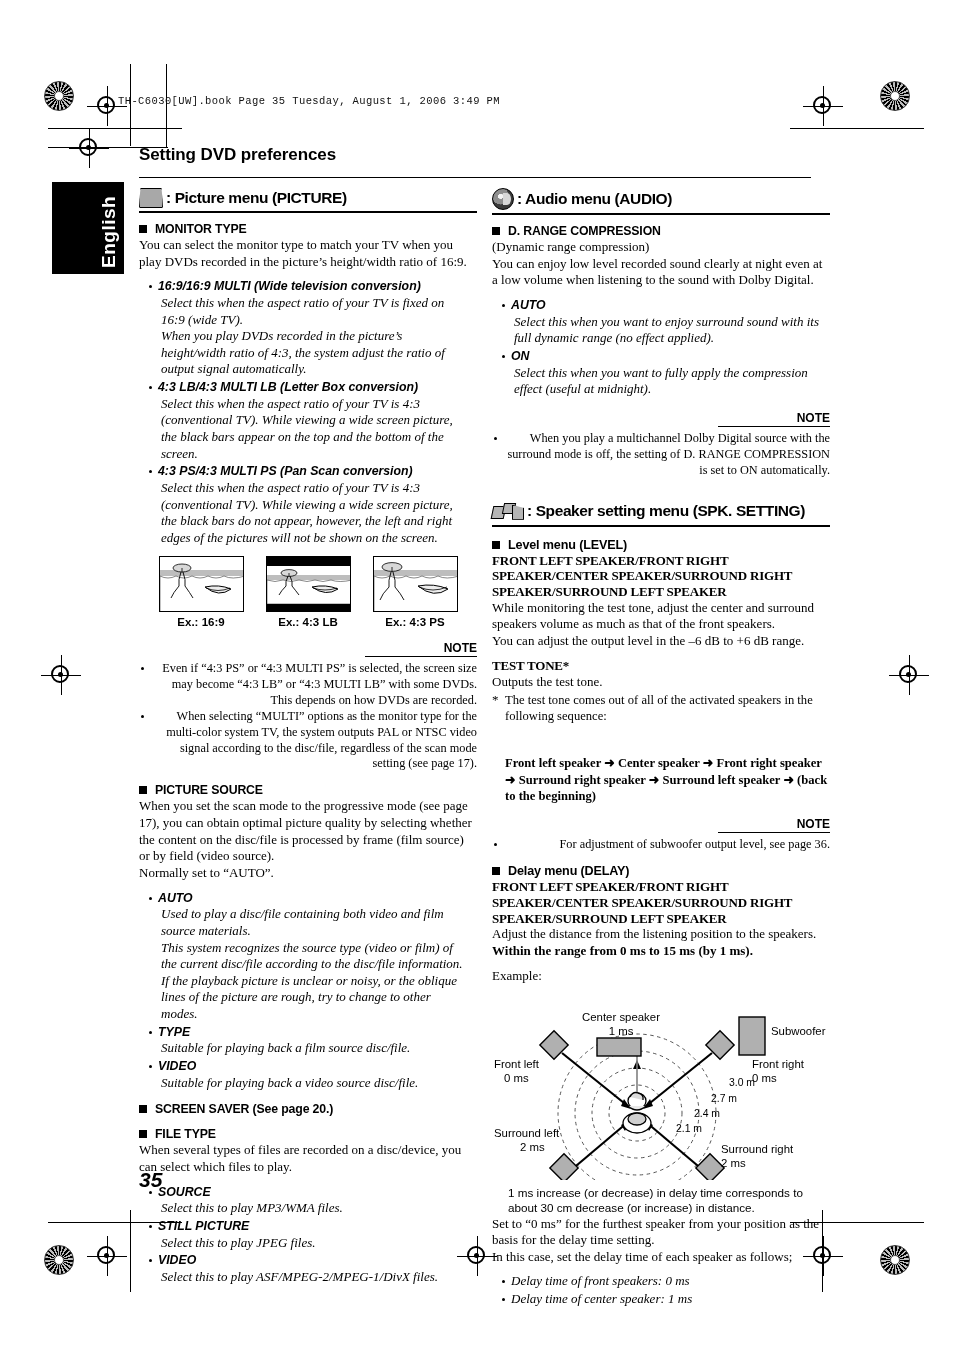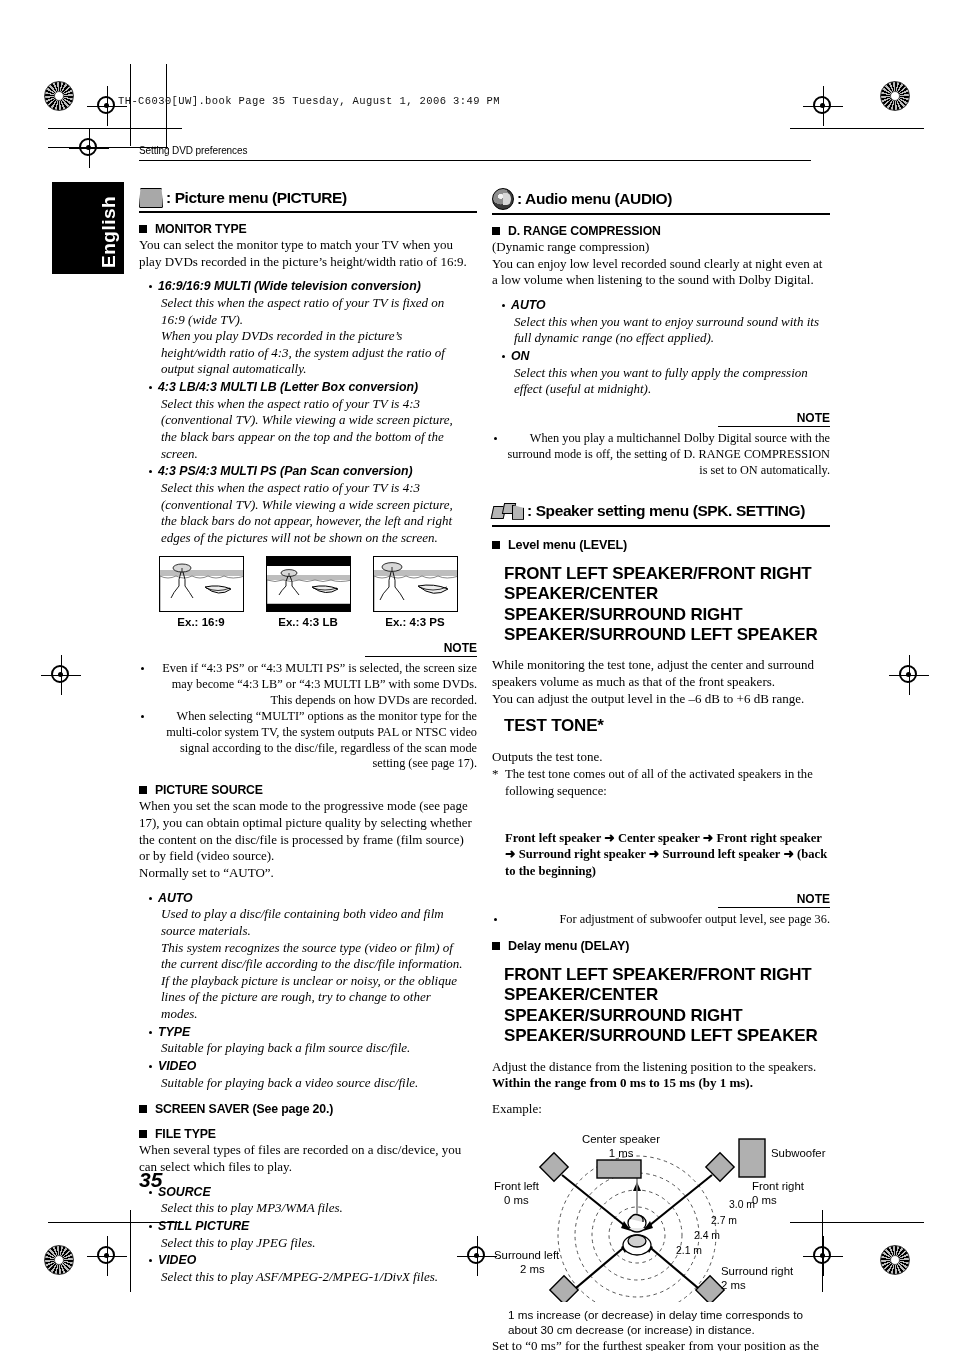--- a/index.html
+++ b/index.html
@@ -46,22 +46,22 @@
   
   .pagenum{
     position:absolute;left:139px;top:1168px;
     font-family:"Liberation Sans", sans-serif;
     font-weight:bold;font-style:italic;font-size:21px;
   }
 
   
   .sectiontitle{
     position:absolute;left:139px;top:145px;width:672px;
-    font-family:"Liberation Sans", sans-serif;font-weight:normal;font-size:10px;
-    padding-bottom:4px;border-bottom:1.6px solid #000;letter-spacing:-.1px;
+    font-family:"Liberation Sans", sans-serif;font-weight:bold;font-size:17px;
+    padding-bottom:12px;border-bottom:1.6px solid #000;letter-spacing:-.1px;
   }
   .col{position:absolute;top:188px;width:338px;}
   .col-left{left:139px;}
   .col-right{left:492px;}
 
   
   .menuhead{display:flex;align-items:center;gap:3px;border-bottom:2.4px solid #000;padding-bottom:3px;margin-bottom:9px;}
   .menuhead .mtitle{
     font-family:"Liberation Sans", sans-serif;font-weight:bold;font-size:15.5px;letter-spacing:-.4px;white-space:nowrap;
   }
@@ -81,21 +81,21 @@
 
   .subhead{
     font-family:"Liberation Sans", sans-serif;font-weight:bold;font-size:12.3px;
     display:flex;align-items:center;gap:8px;margin:11px 0 1px;letter-spacing:-.15px;
   }
   .subhead .sq{width:8px;height:8px;background:#000;flex:none;}
   .subhead.first{margin-top:2px;}
   .subhead.mixed{font-size:12.6px;}
 
   p.body{margin:0;font-size:13px;line-height:1.28;}
-  p.caps{margin:12px;font-family:Liberation Sans, sans-serif;font-weight:bold;font-size:17px;line-height:1.2;letter-spacing:-.2px;}
+  p.caps{margin:0;font-family:Liberation Serif, serif;font-weight:bold;font-size:13px;line-height:1.2;letter-spacing:-.2px;}
   .bold-serif{font-weight:bold;margin-top:31px;}
 
   ul.bl{list-style:none;margin:8px;padding:0;font-style:italic;}
   ul.bl>li{position:relative;padding-left:11px;font-size:13px;line-height:1.28;margin-top:1px;}
   ul.bl>li::before{content:"";position:absolute;left:2px;top:7px;width:3px;height:3px;background:#000;border-radius:50%;}
   ul.bl>li .opt{font-family:"Liberation Sans", sans-serif;font-weight:bold;font-size:12.3px;}
   ul.bl>li .desc{display:block;margin-left:3px;}
 
   .note{margin-top:10px;text-align:right;}
   .note .nhead{font-family:"Liberation Sans", sans-serif;font-weight:bold;font-size:12px;
@@ -110,21 +110,21 @@
   
   .exrow{display:flex;gap:22px;justify-content:center;margin:9px 0 2px;}
   .excell{text-align:center;}
   .exbox{width:85px;height:56px;border:1.4px solid #000;position:relative;overflow:hidden;background:#fff;box-sizing:border-box;}
   .exbox .bar{position:absolute;left:0;right:0;height:9px;background:#000;}
   .exbox .bar.t{top:0;} .exbox .bar.b{bottom:0;}
   .exbox .scene{position:absolute;left:0;right:0;}
   .exlabel{font-family:"Liberation Sans", sans-serif;font-weight:600;font-size:11.5px;margin-top:4px;}
 
   
-  .diagram{position:relative;width:318px;height:175px;margin:10px 0 0 2px;}
+  .diagram{position:relative;width:318px;height:175px;margin:20px 0 0 2px;}
   .diagram svg{position:absolute;left:0;top:0;}
   .dlabel{position:absolute;font-family:"Liberation Sans", sans-serif;font-size:11.4px;line-height:1.18;white-space:nowrap;}
   .dlabel.c{text-align:center;}
   .dring{position:absolute;font-family:"Liberation Sans", sans-serif;font-size:10.4px;white-space:nowrap;}
 
   .diagnote{font-family:"Liberation Sans", sans-serif;font-size:11.7px;line-height:1.26;margin:6px 0 0 16px;}
   .afterdiag{margin-top:11px;}
 </style>
 </head>
 <body>

